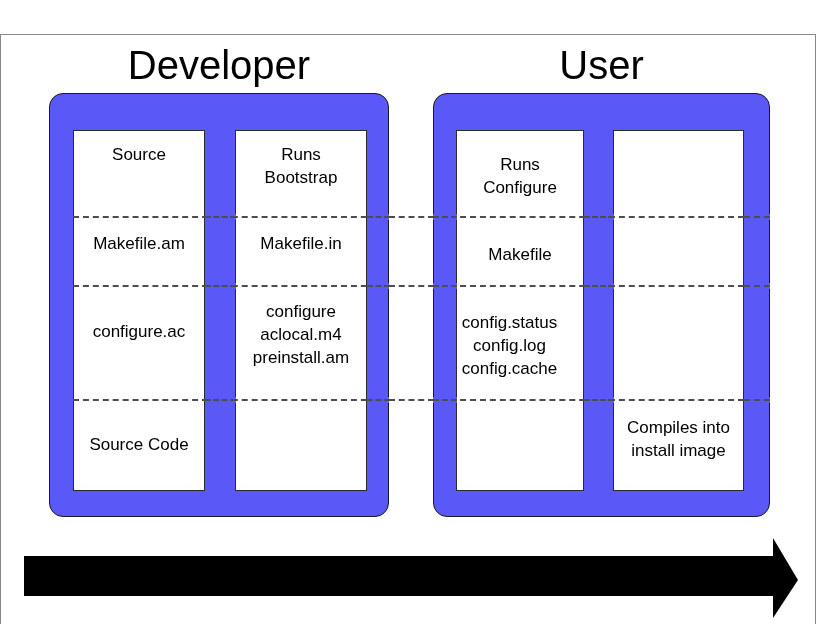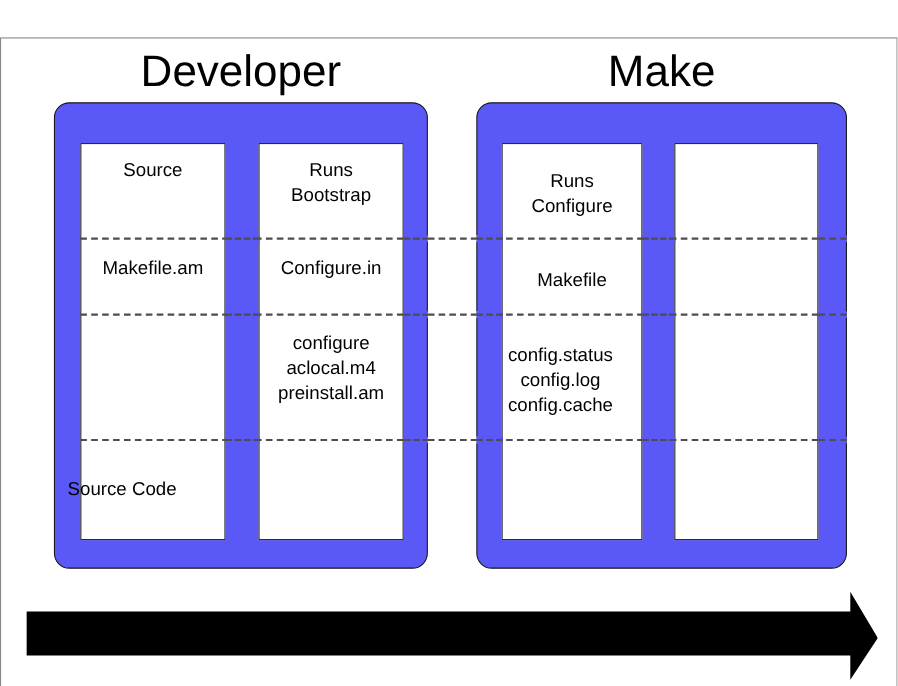--- a/index.html
+++ b/index.html
@@ -84,21 +84,21 @@
     font-size: 17px;
     line-height: 23px;
     font-family: "Liberation Sans", sans-serif;
     white-space: pre-line;
   }
 
   
   #t-writes      { left: 72px;  top: 108px; width: 132px; }
   #t-makefileam  { left: 72px;  top: 197px; width: 132px; text-align: center; }
   #t-configureac { left: 72px;  top: 285px; width: 132px; }
-  #t-sourcecode  { left: 56px;  top: 398px; width: 108px; }
+  #t-sourcecode  { left: 84px;  top: 398px; width: 108px; }
 
   
   #t-bootstrap   { left: 234px; top: 108px; width: 132px; }
   #t-makefilein  { left: 234px; top: 197px; width: 132px; }
   #t-genfiles    { left: 234px; top: 265px; width: 132px; }
 
   
   #t-runsconf    { left: 455px; top: 118px; width: 128px; }
   #t-makefile    { left: 455px; top: 208px; width: 128px; }
   #t-configouts  { left: 455px; top: 276px; width: 107px; }
@@ -115,52 +115,55 @@
     width: 774px;
     height: 84px;
   }
 </style>
 </head>
 <body>
 
 <div id="canvas">
 
   <div class="group-title" id="title-developer">Developer</div>
-  <div class="group-title" id="title-user">Make</div>
+  <div class="group-title" id="title-user">User</div>
 
   <div class="panel" id="panel-developer"></div>
   <div class="panel" id="panel-user"></div>
 
   <div class="column-box" id="col-writes"></div>
   <div class="column-box" id="col-bootstrap"></div>
   <div class="column-box" id="col-configure"></div>
   <div class="column-box" id="col-make"></div>
 
   <div class="dash-row" id="dash-1"></div>
   <div class="dash-row" id="dash-2"></div>
   <div class="dash-row" id="dash-3"></div>
 
   <div class="cell-text" id="t-writes">Source</div>
   <div class="cell-text" id="t-makefileam">Makefile.am</div>
+  <div class="cell-text" id="t-configureac">configure.ac</div>
   <div class="cell-text" id="t-sourcecode">Source Code</div>
 
   <div class="cell-text" id="t-bootstrap">Runs
 Bootstrap</div>
-  <div class="cell-text" id="t-makefilein">Configure.in</div>
+  <div class="cell-text" id="t-makefilein">Makefile.in</div>
   <div class="cell-text" id="t-genfiles">configure
 aclocal.m4
 preinstall.am</div>
 
   <div class="cell-text" id="t-runsconf">Runs
 Configure</div>
   <div class="cell-text" id="t-makefile">Makefile</div>
   <div class="cell-text" id="t-configouts">config.status
 config.log
 config.cache</div>
 
+  <div class="cell-text" id="t-compiles">Compiles into
+install image</div>
 
   <svg id="flow-arrow" viewBox="0 0 774 84">
     <polygon points="0,21 749,21 749,3 774,45 749,83 749,61 0,61" fill="#000000"></polygon>
   </svg>
 
 <div class="dash-mask" style="left: 204px; width: 31px; top: 179px; background: rgb(90, 88, 246);"></div>
     <div style="position: absolute; left: 204px; width: 31px; top: 181px; height: 0px; border-top: 2px dashed rgb(77, 77, 77);"></div>
     <div class="dash-mask" style="left: 366px; width: 23px; top: 179px; background: rgb(90, 88, 246);"></div>
     <div style="position: absolute; left: 366px; width: 23px; top: 181px; height: 0px; border-top: 2px dashed rgb(77, 77, 77);"></div>
     <div class="dash-mask" style="left: 388px; width: 45px; top: 179px; background: rgb(255, 255, 255);"></div>

